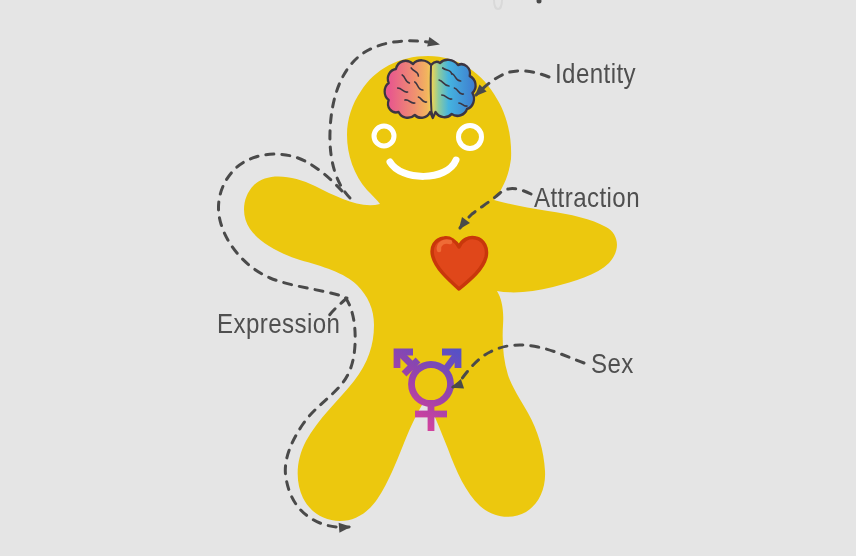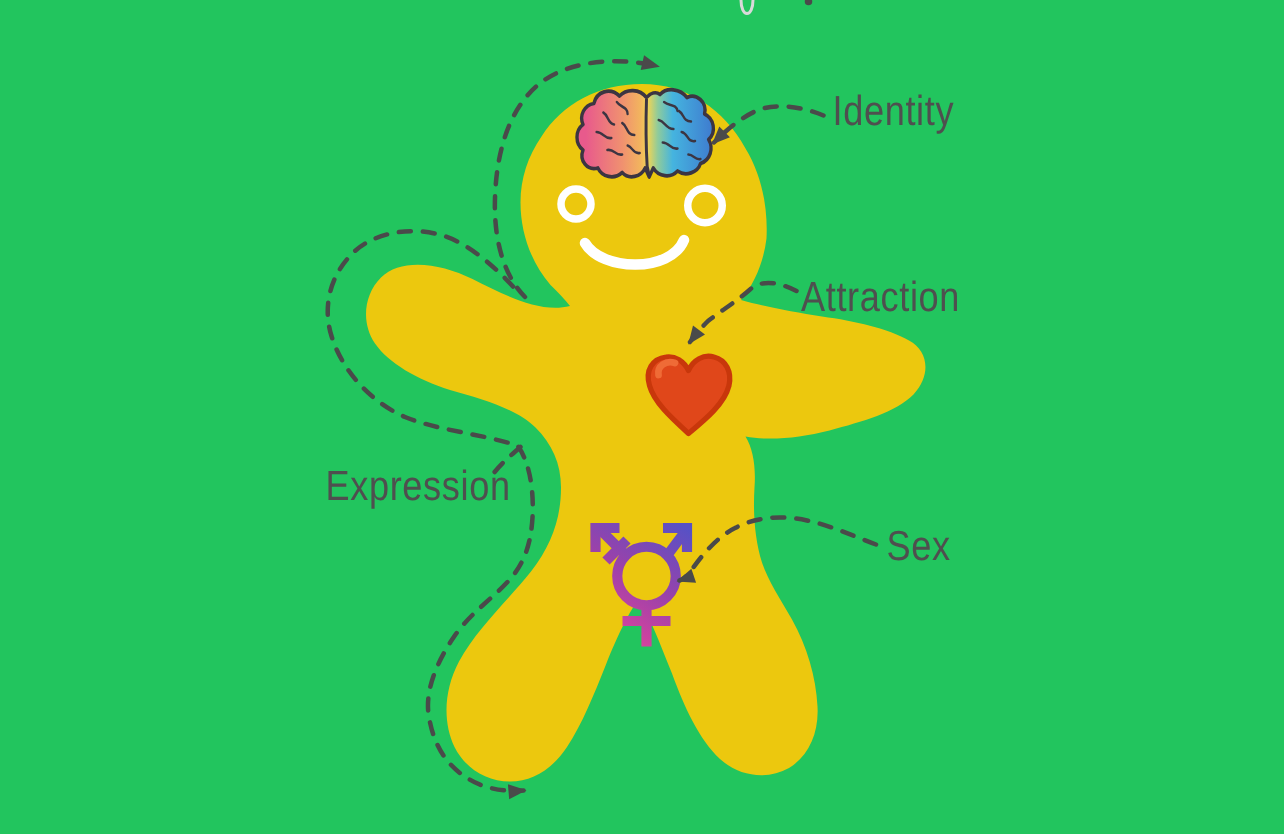--- a/index.html
+++ b/index.html
@@ -1,17 +1,17 @@
 <!DOCTYPE html>
 <html><head>
 <meta charset="utf-8">
 <style>
   html,body{margin:0;padding:0;background:#ffffff;}
   #stage{
-    position:relative;width:856px;height:556px;background:#22c55e;
+    position:relative;width:856px;height:556px;background:#e5e5e5;
     font-family:"Liberation Sans",sans-serif;overflow:hidden;
   }
   #stage svg{position:absolute;left:0;top:0;}
   .callout{
     position:absolute;font-size:28px;line-height:1.1;color:#4F4F4F;
     transform:scaleX(.86);transform-origin:left top;white-space:nowrap;
     letter-spacing:.5px;
   }
   #identity-label{left:555px;top:59px;}
   #attraction-label{left:534px;top:183px;}

